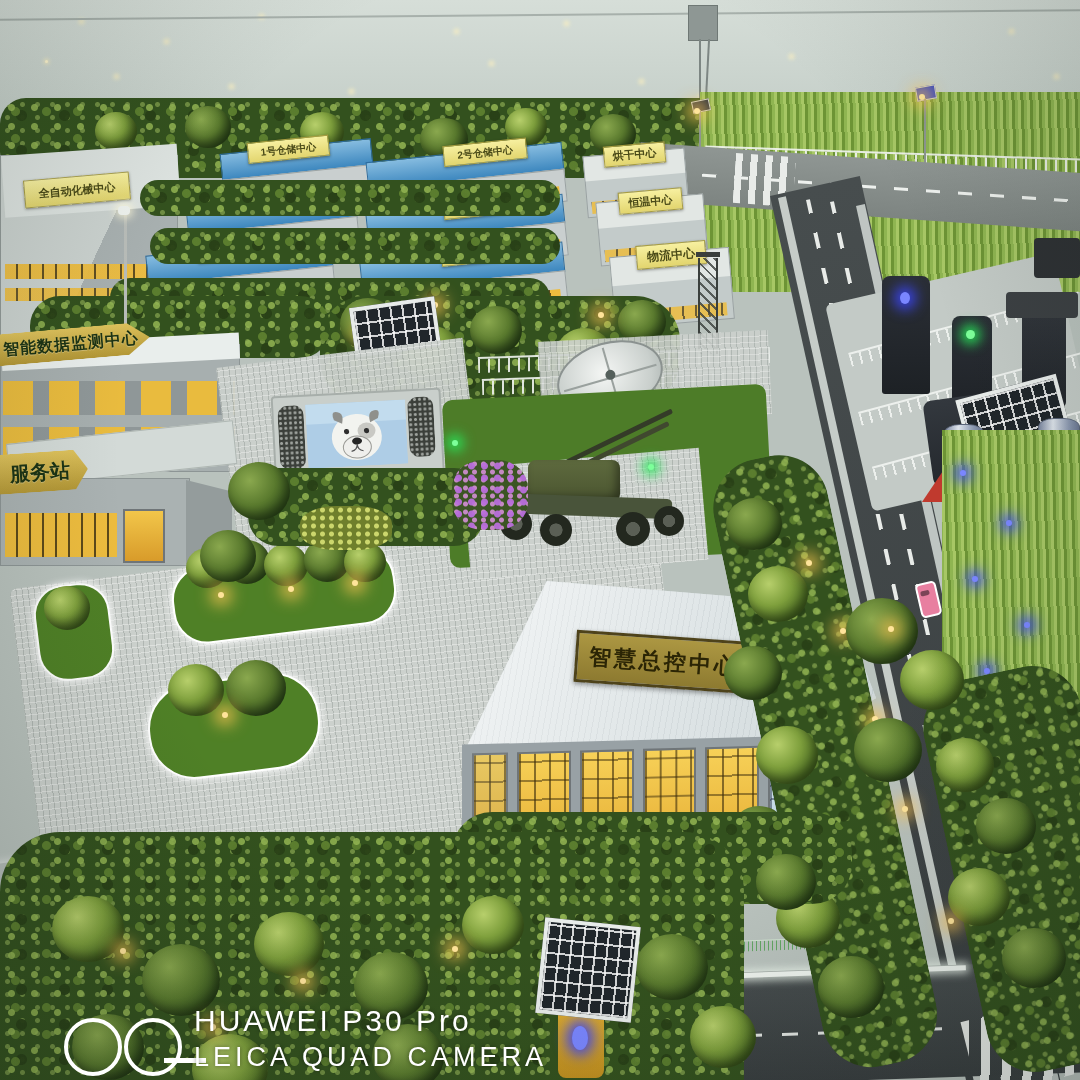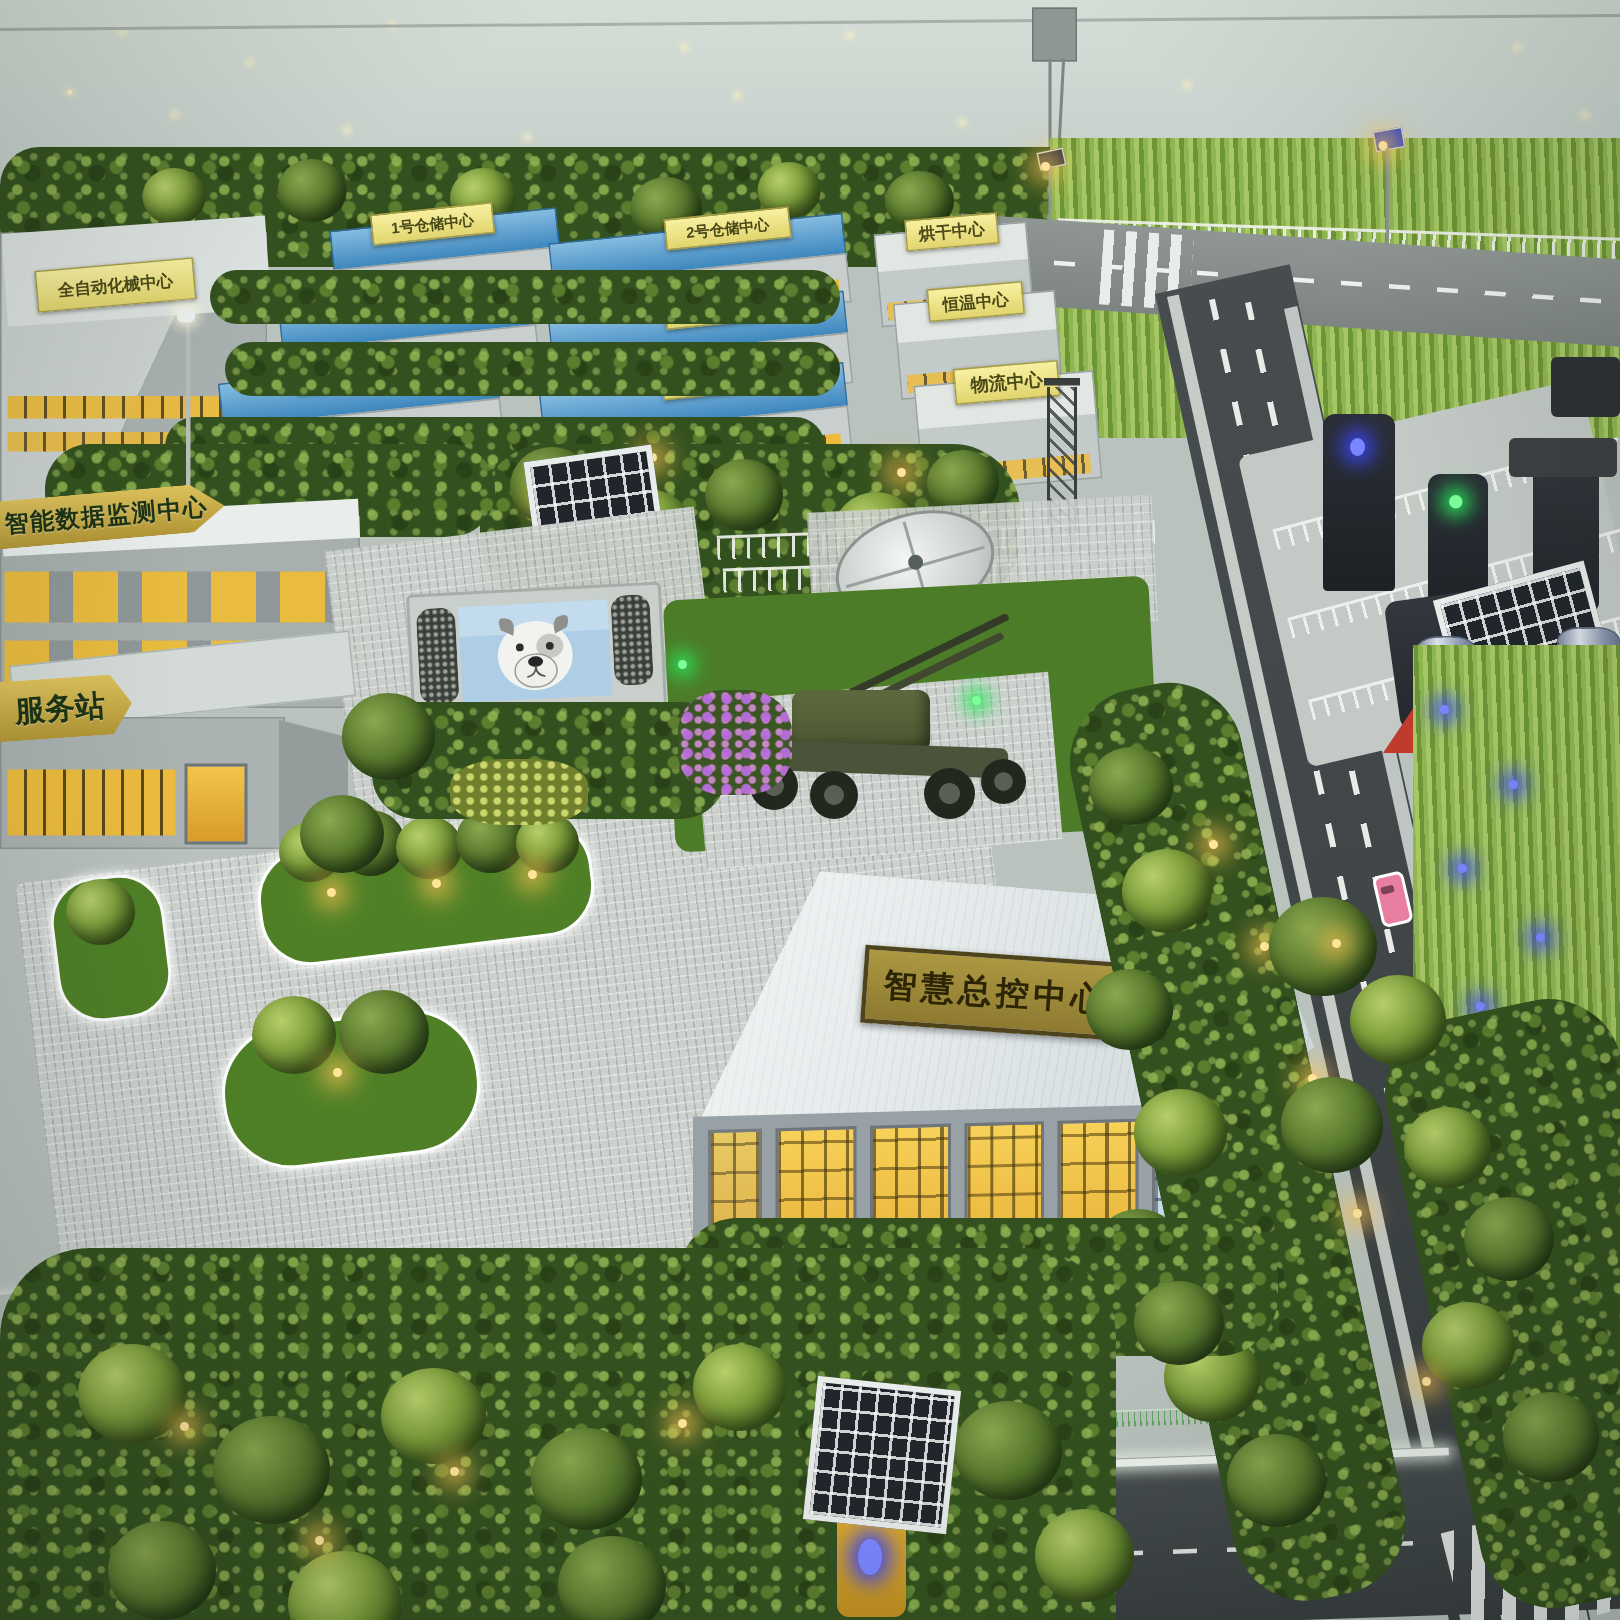--- a/index.html
+++ b/index.html
@@ -427,14 +427,21 @@
   <div class="abs glow" style="left:210px;top:1024px;"></div>
 
   <div class="abs" style="left:538px;top:922px;width:110px;height:160px;">
     <div class="abs" style="left:20px;top:80px;width:46px;height:76px;background:linear-gradient(180deg,#e0ae2e,#c08f20);border-radius:8px;"></div>
     <div class="abs glow blue" style="left:34px;top:104px;width:16px;height:24px;border-radius:50%;"></div>
     <div class="abs panel" style="left:2px;top:0;width:88px;height:88px;transform:rotate(6deg);"></div>
   </div>
 
   <div class="abs" style="left:0;top:0;width:1080px;height:1080px;background:radial-gradient(ellipse at 50% 42%, transparent 55%, rgba(18,28,22,.20) 100%);pointer-events:none;"></div>
 
+  <div class="abs" style="left:60px;top:1004px;width:560px;height:76px;">
+    <div class="ring abs" style="left:4px;top:14px;width:50px;height:50px;"></div>
+    <div class="ring abs" style="left:64px;top:14px;width:50px;height:50px;"></div>
+    <div class="abs" style="left:104px;top:54px;width:42px;height:5px;background:#fff;"></div>
+    <div class="abs wm-text" style="left:134px;top:0;font-size:30px;">HUAWEI P30 Pro</div>
+    <div class="abs wm-text" style="left:134px;top:38px;font-size:27px;letter-spacing:4px;">LEICA QUAD CAMERA</div>
+  </div>
 
 </div>
 
 </body></html>

